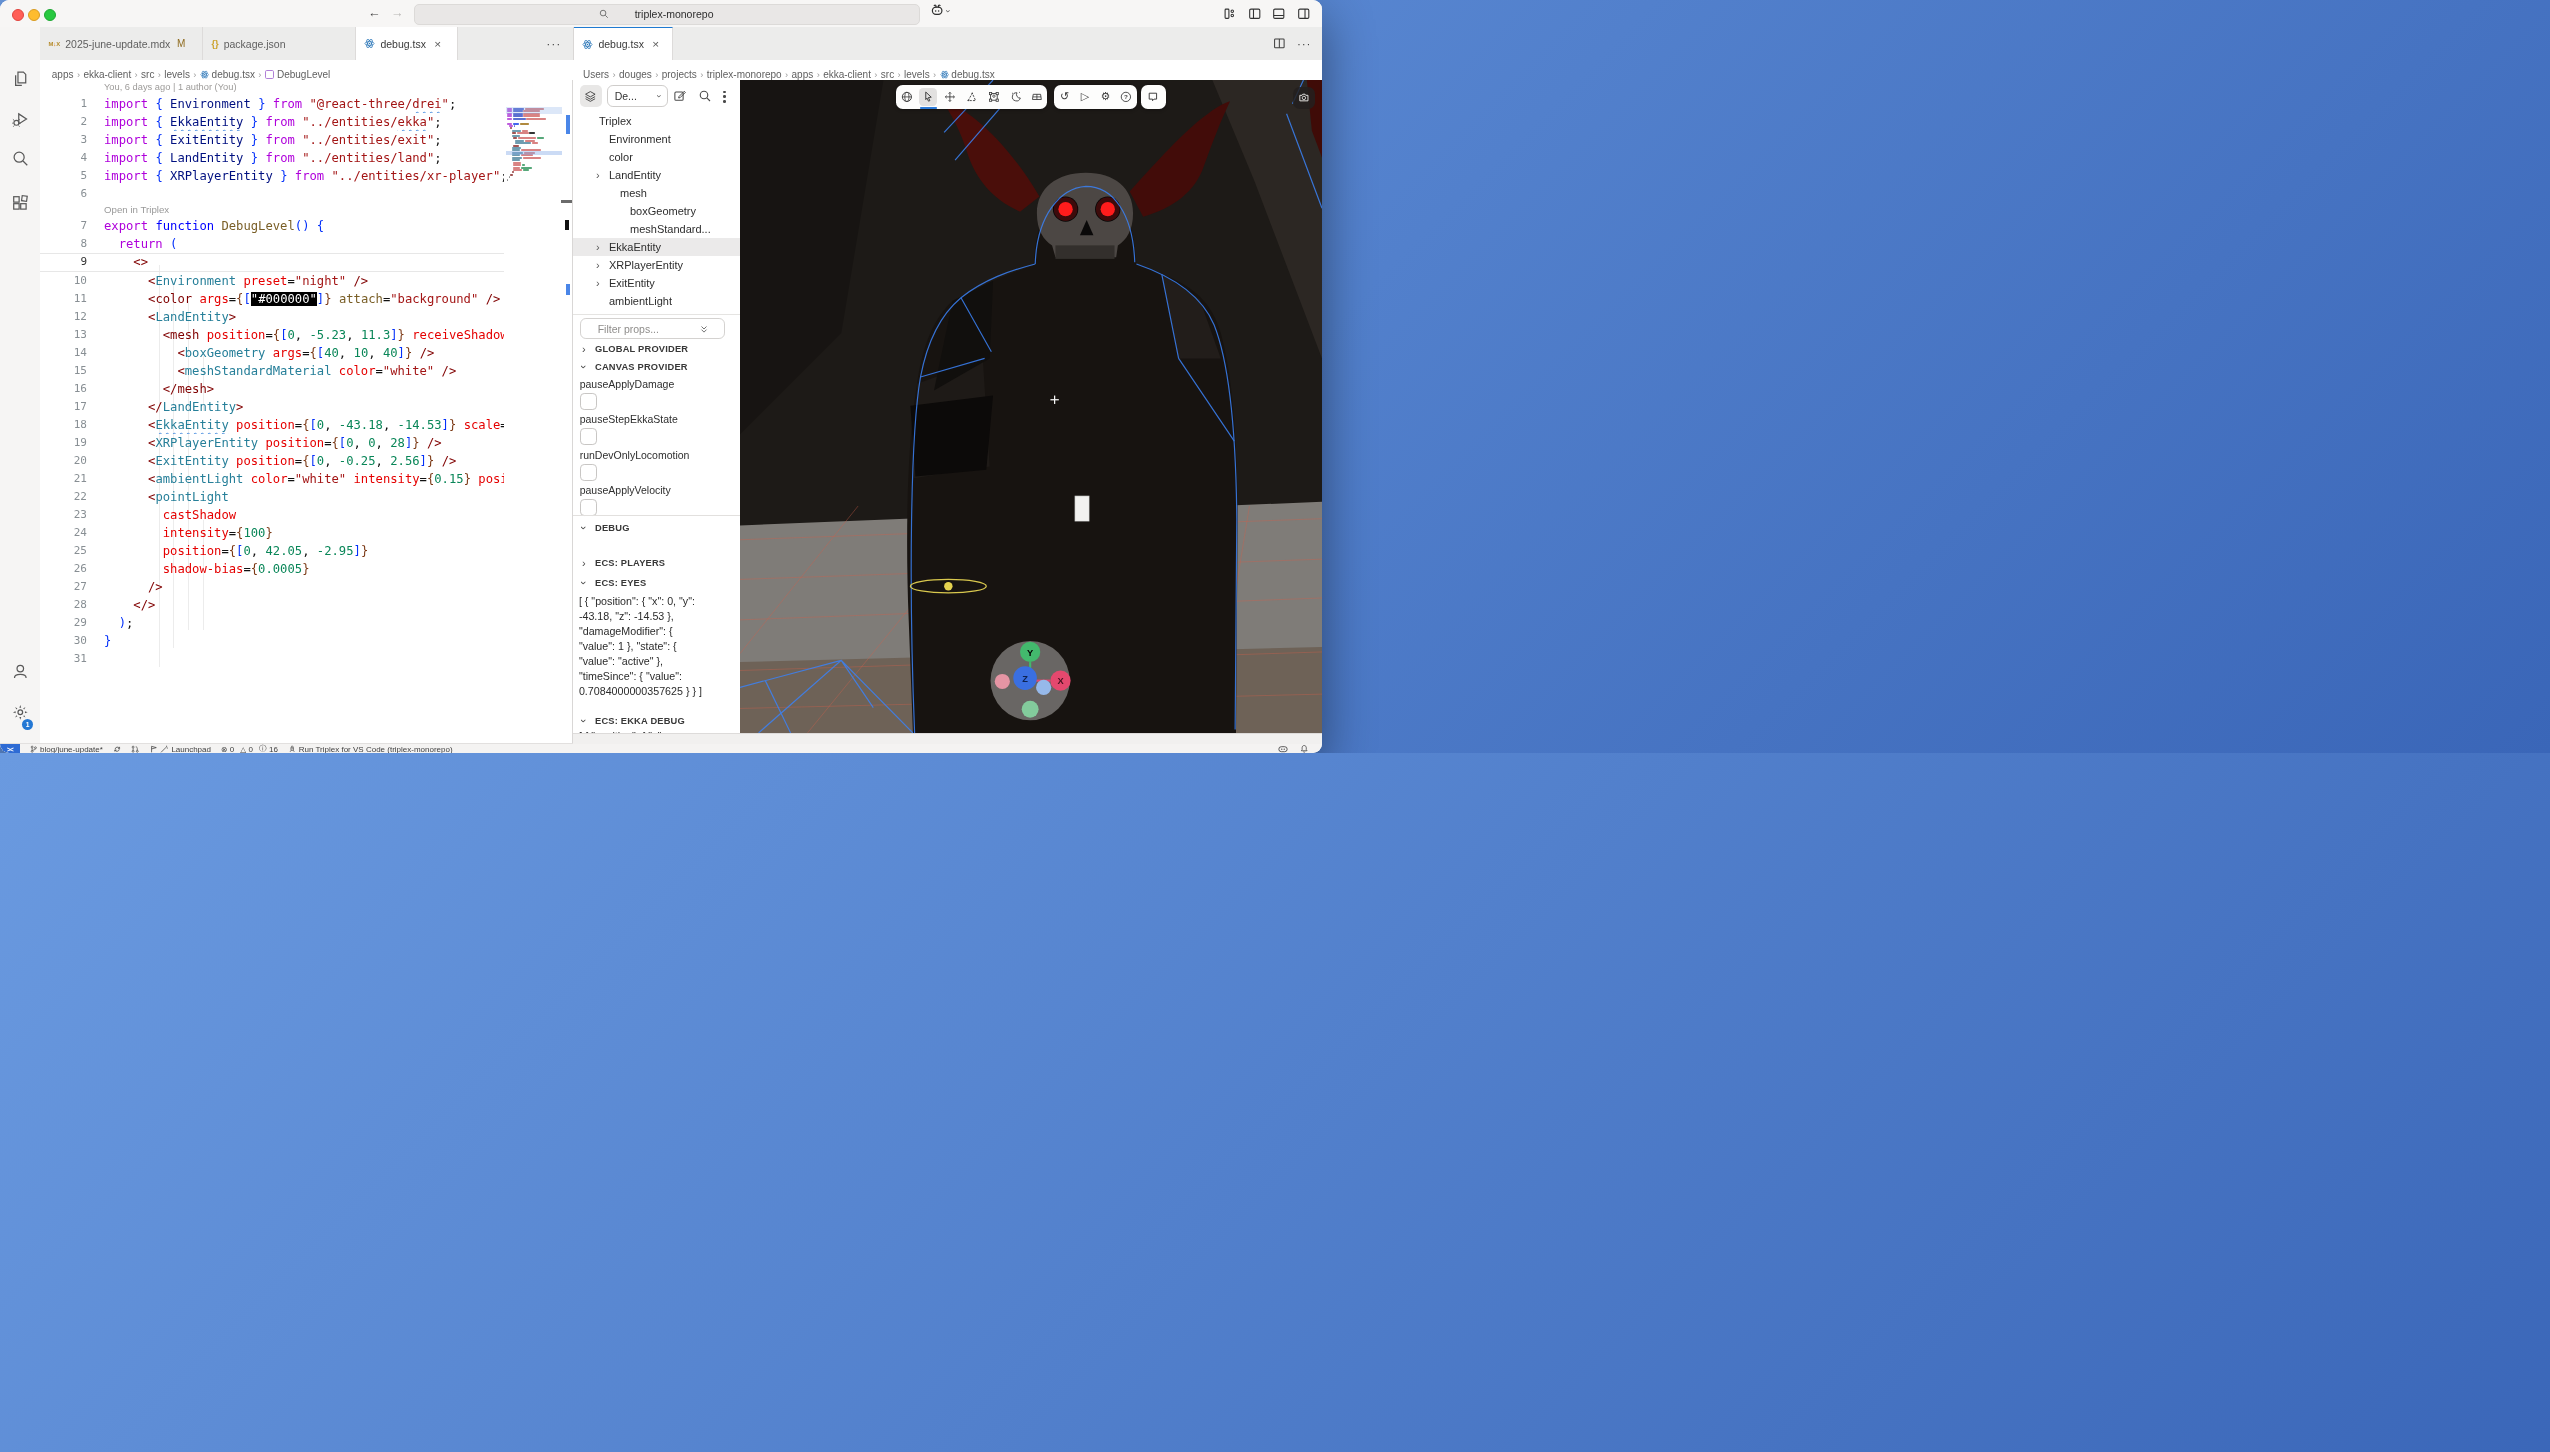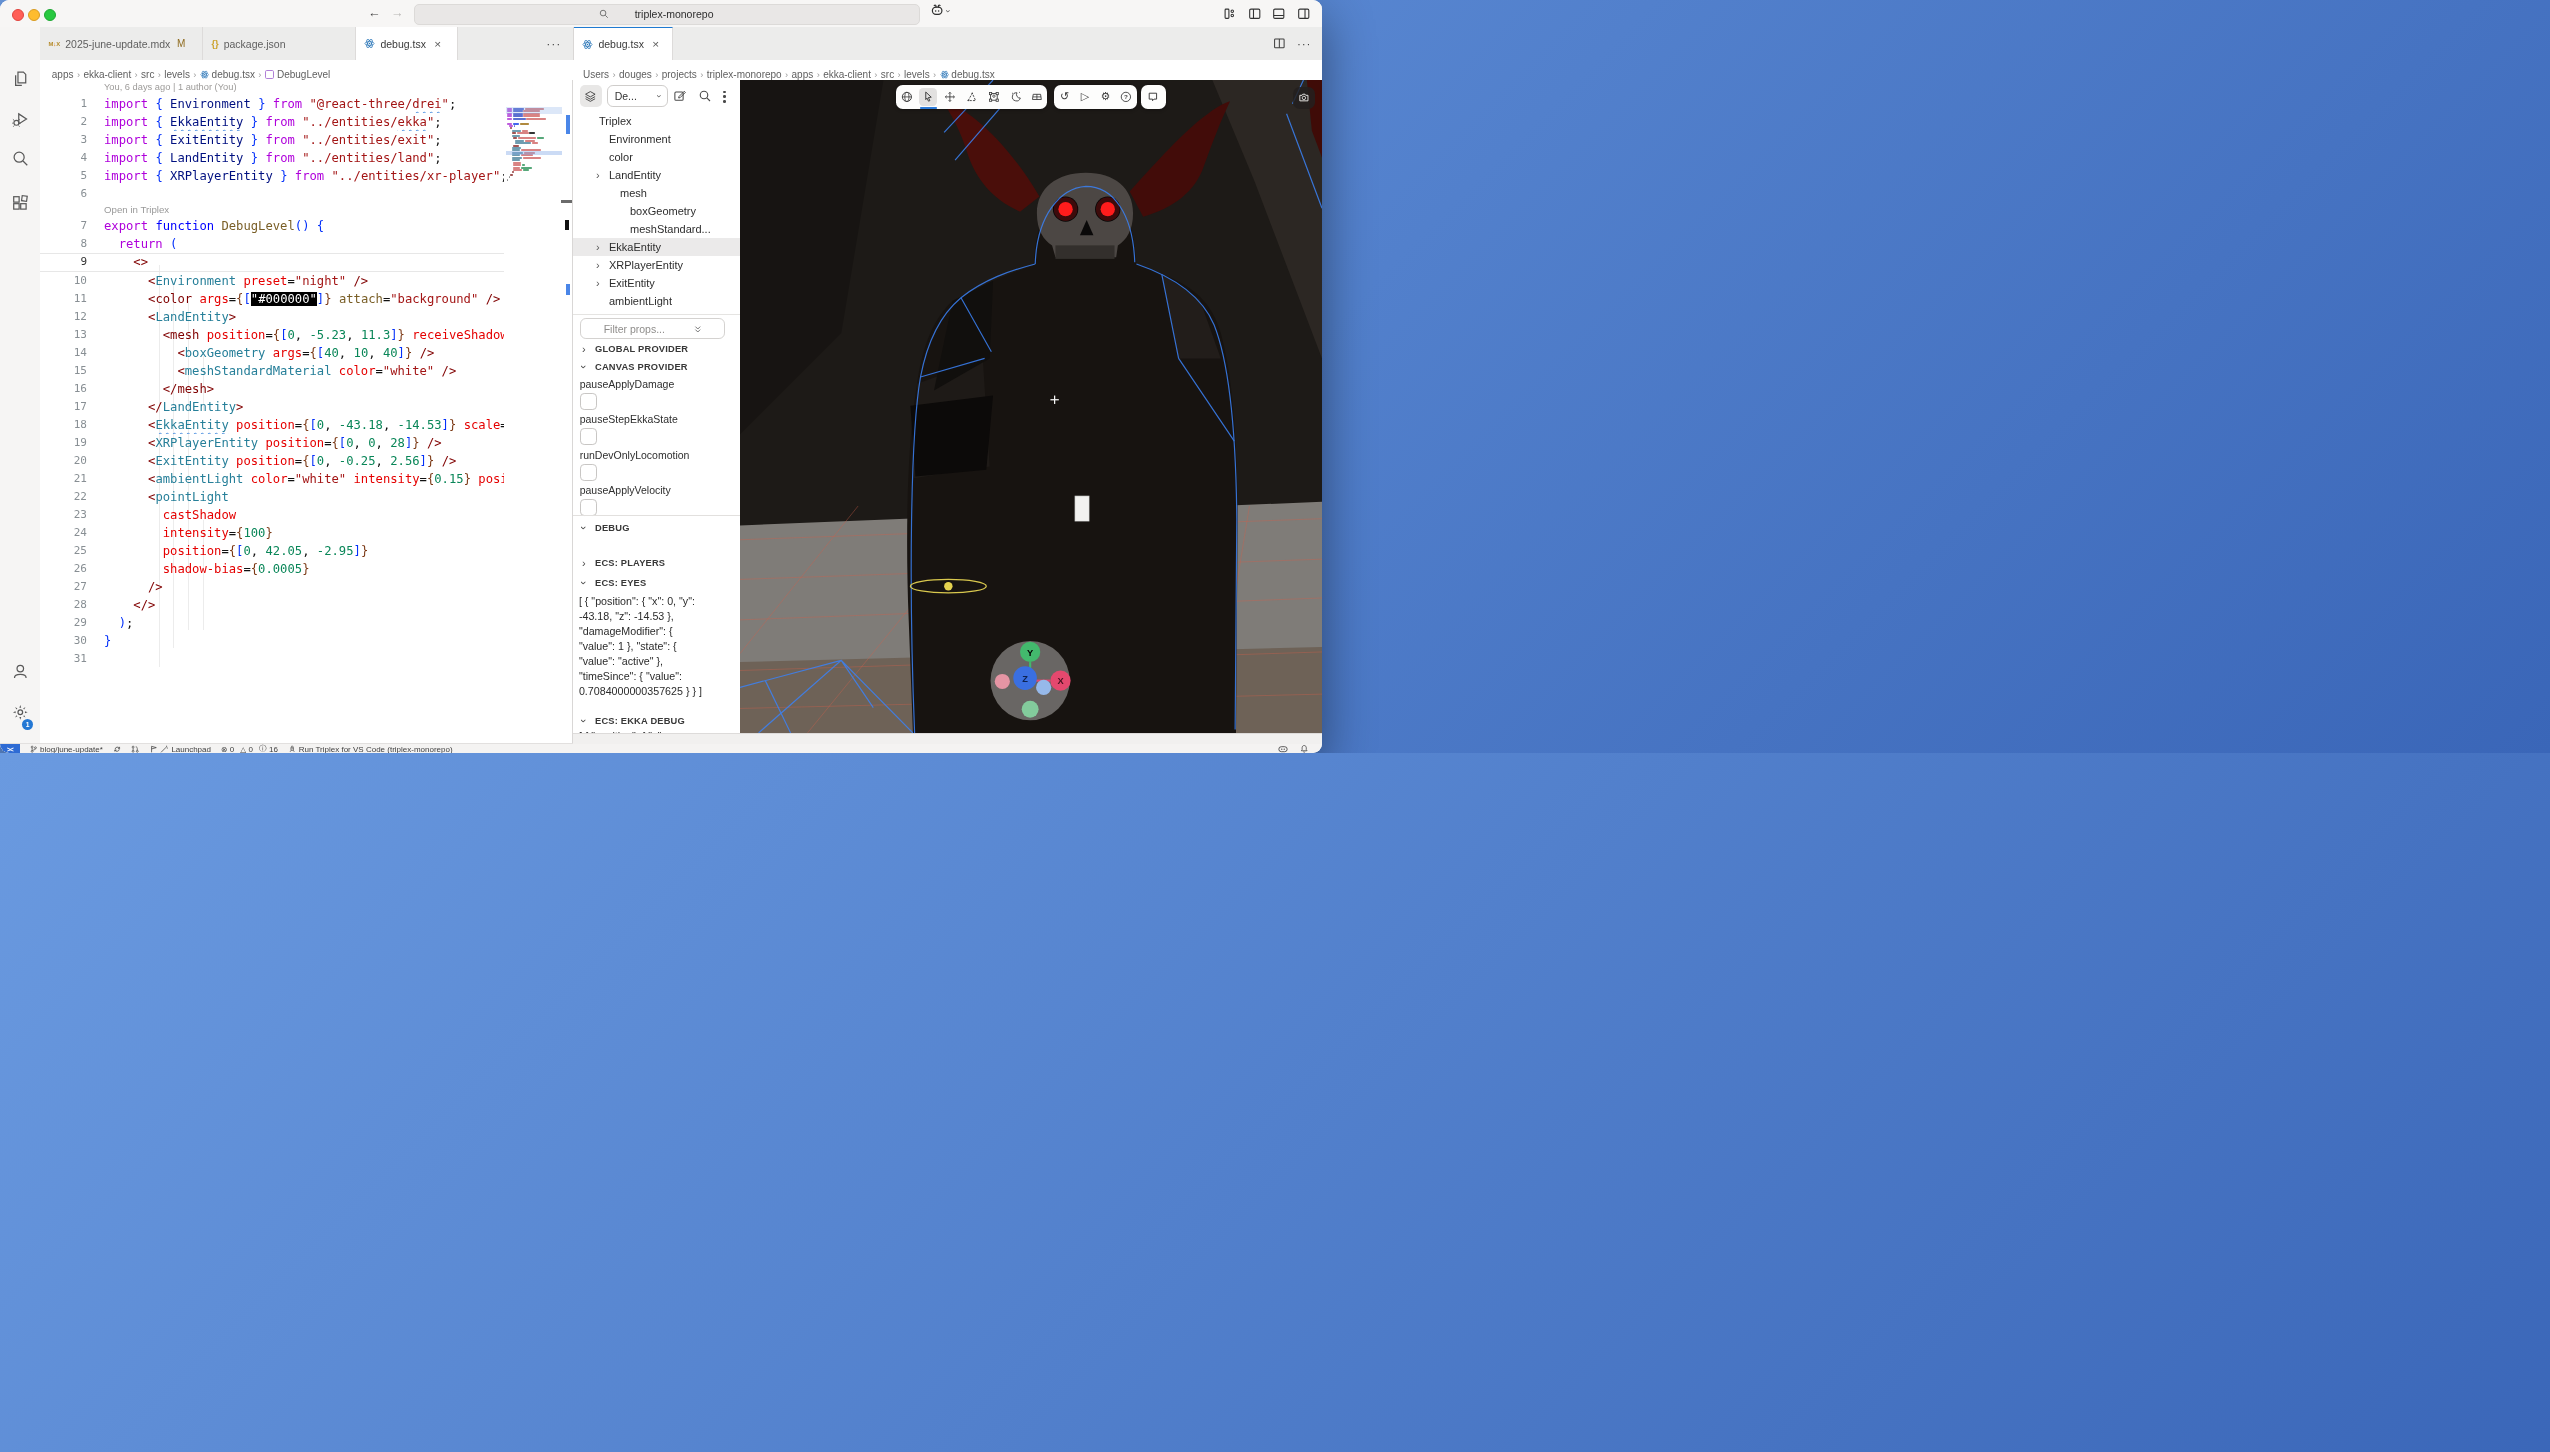--- a/index.html
+++ b/index.html
@@ -74,21 +74,21 @@
   .layers-btn{position:absolute;left:6.7px;top:0;width:22px;height:22px;background:#e8e7e6;border-radius:5px;display:flex;align-items:center;justify-content:center;color:#3d3d3d;}
   .scn-select{position:absolute;left:34px;top:0;width:61px;height:22px;border:0.8px solid #cfcdcb;border-radius:5.9px;background:#fff;display:flex;align-items:center;font-size:10.5px;color:#333;padding:0 6.7px;box-sizing:border-box;justify-content:space-between;}
   .scn-ico{position:absolute;top:4.2px;width:13.5px;height:13.5px;color:#4a4a4a;}
   .kebab{display:flex;flex-direction:column;gap:2.1px;align-items:center;}
   .kebab i{width:2.5px;height:2.5px;border-radius:50%;background:#4a4a4a;}
   .tree{position:absolute;left:0;top:32px;width:100%;}
   .tree-row{height:18px;display:flex;align-items:center;font-size:11px;color:#2d2d2d;position:relative;}
   .tree-row.sel{background:#ebeaea;}
   .tree-chev{position:absolute;font-size:11px;color:#585858;}
   .tree-divider{position:absolute;left:0;top:234px;width:100%;height:0.8px;background:#e5e4e2;}
-  .filter-box{position:absolute;left:6.7px;top:238px;width:145px;height:21px;border:0.8px solid #d4d2d0;border-radius:5.9px;box-sizing:border-box;display:flex;align-items:center;padding:0 21px;gap:3.4px;}
+  .filter-box{position:absolute;left:6.7px;top:238px;width:145px;height:21px;border:0.8px solid #d4d2d0;border-radius:5.9px;box-sizing:border-box;display:flex;align-items:center;padding:0 15px;gap:3.4px;}
   .filter-box input{border:none;outline:none;flex:1;font-size:10.5px;color:#333;font-family:inherit;width:84px;background:transparent;}
   .filter-box input::placeholder{color:#8f8d8b;}
   .sec-header{position:absolute;left:0;width:100%;height:15px;display:flex;align-items:center;font-size:9.3px;font-weight:bold;color:#383838;letter-spacing:0.2px;}
   .sec-header .chev{width:22px;text-align:center;font-size:11px;font-weight:normal;color:#4a4a4a;}
   .chev.exp{transform:rotate(90deg);}
   .prop-field{position:absolute;left:6.7px;}
   .prop-field .lbl{font-size:10.5px;color:#2e2e2e;height:13.5px;}
   .checkbox{width:15px;height:15px;border:1.3px solid #c8c6c4;border-radius:4.2px;background:#fff;margin-top:1.7px;}
   .prop-divider{position:absolute;left:0;width:100%;height:0.8px;background:#e2e0de;}
   .json-block{position:absolute;left:5.9px;width:159px;font-size:10.7px;line-height:15px;color:#2b2b2b;white-space:pre;overflow:hidden;}

